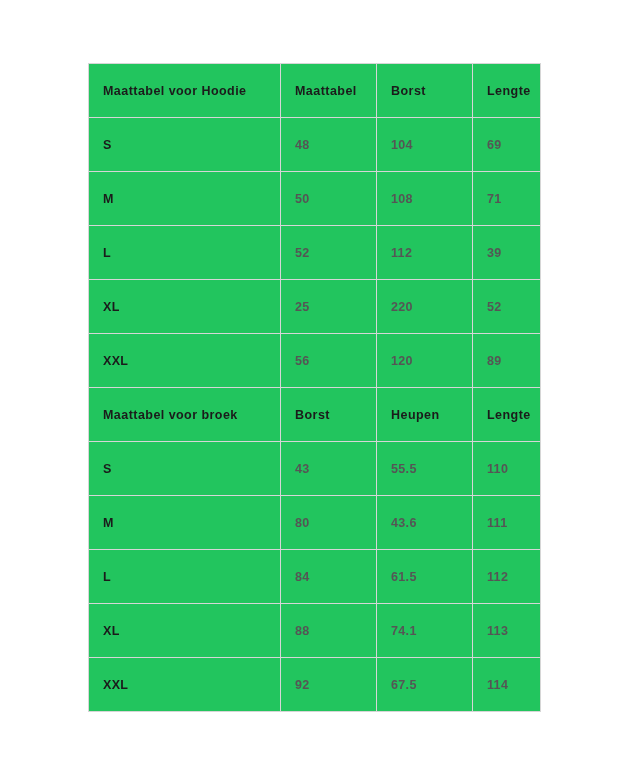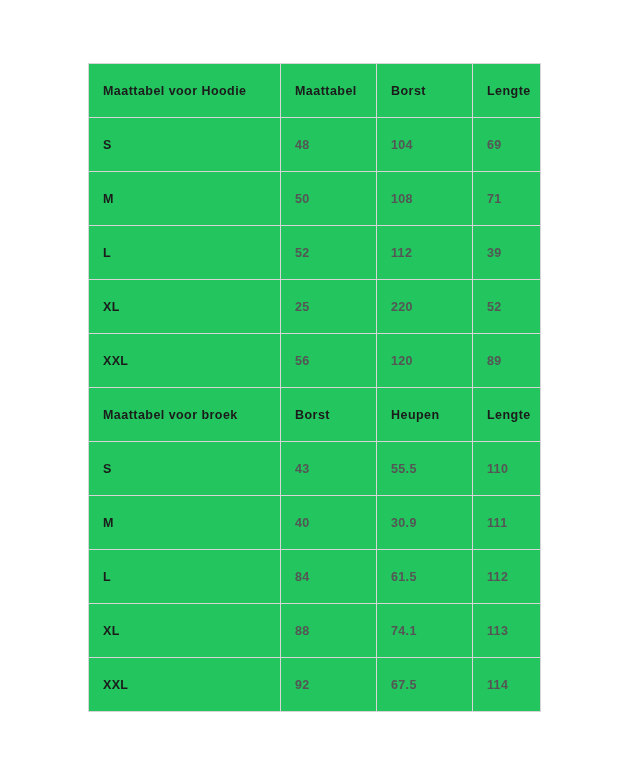--- a/index.html
+++ b/index.html
@@ -149,22 +149,22 @@
       </thead>
       <tbody>
         <tr>
           <td class="size-label">S</td>
           <td class="value">43</td>
           <td class="value">55.5</td>
           <td class="value">110</td>
         </tr>
         <tr>
           <td class="size-label">M</td>
-          <td class="value">40</td>
-          <td class="value">30.9</td>
+          <td class="value">80</td>
+          <td class="value">43.6</td>
           <td class="value">111</td>
         </tr>
         <tr>
           <td class="size-label">L</td>
           <td class="value">84</td>
           <td class="value">61.5</td>
           <td class="value">112</td>
         </tr>
         <tr>
           <td class="size-label">XL</td>

